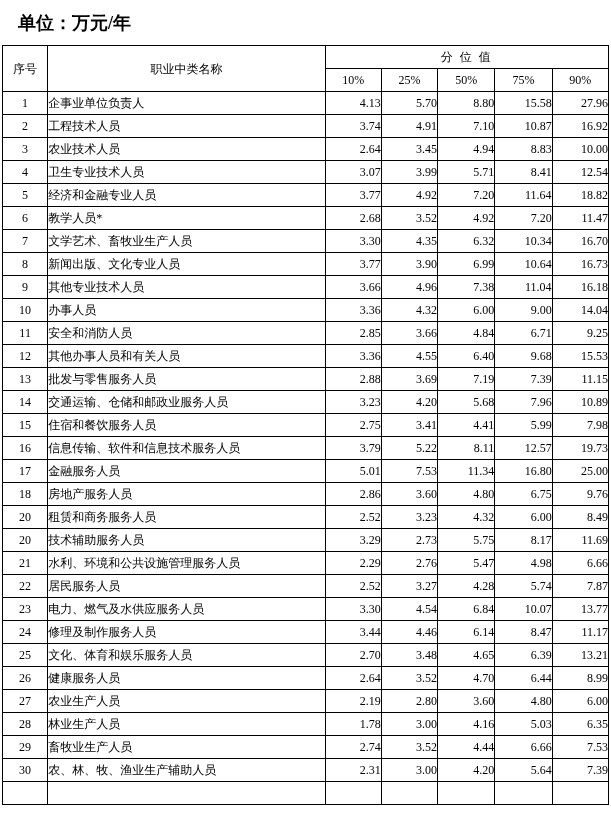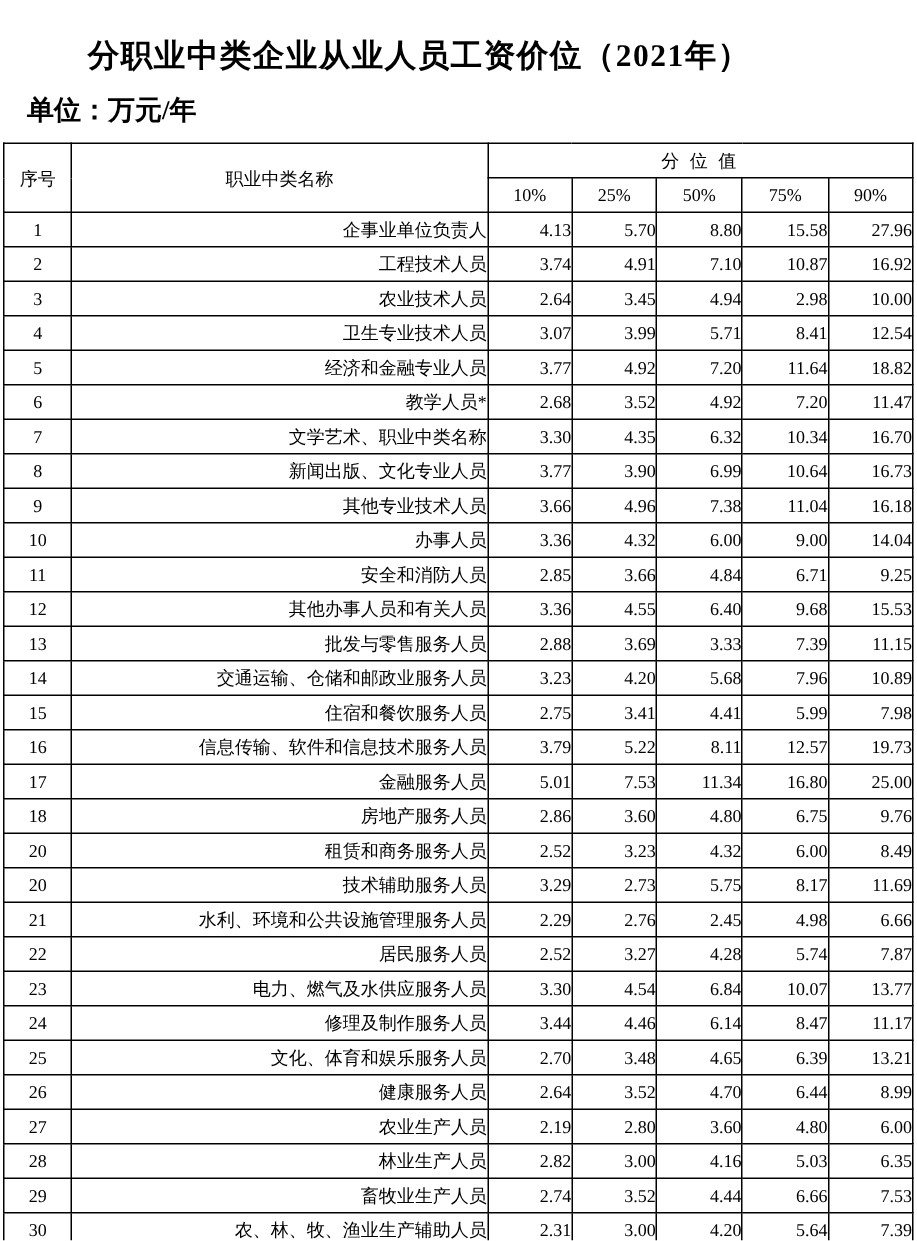--- a/index.html
+++ b/index.html
@@ -51,29 +51,28 @@
     white-space: nowrap;
     background: #ffffff;
   }
   .wage-table th {
     text-align: center;
   }
   th.group-head {
     letter-spacing: 2px;
   }
   .c-idx  { text-align: center; }
-  .c-name { text-align: right;  padding-left: 9px; }
+  .c-name { text-align: left;  padding-left: 9px; }
   .c-num  { text-align: right; padding-right: 10px; }
 </style>
 </head>
 <body>
 
 <div class="page">
 
-  <div class="page-title">分职业中类企业从业人员工资价位（2021年）</div>
 
   <div class="unit-label">单位：万元/年</div>
 
   <table class="wage-table">
     <colgroup>
       <col style="width:45px">
       <col style="width:276px">
       <col style="width:56px">
       <col style="width:56px">
       <col style="width:57px">
@@ -112,21 +111,21 @@
           <td class="c-num">7.10</td>
           <td class="c-num">10.87</td>
           <td class="c-num">16.92</td>
         </tr>
         <tr>
           <td class="c-idx">3</td>
           <td class="c-name">农业技术人员</td>
           <td class="c-num">2.64</td>
           <td class="c-num">3.45</td>
           <td class="c-num">4.94</td>
-          <td class="c-num">2.98</td>
+          <td class="c-num">8.83</td>
           <td class="c-num">10.00</td>
         </tr>
         <tr>
           <td class="c-idx">4</td>
           <td class="c-name">卫生专业技术人员</td>
           <td class="c-num">3.07</td>
           <td class="c-num">3.99</td>
           <td class="c-num">5.71</td>
           <td class="c-num">8.41</td>
           <td class="c-num">12.54</td>
@@ -144,21 +143,21 @@
           <td class="c-idx">6</td>
           <td class="c-name">教学人员*</td>
           <td class="c-num">2.68</td>
           <td class="c-num">3.52</td>
           <td class="c-num">4.92</td>
           <td class="c-num">7.20</td>
           <td class="c-num">11.47</td>
         </tr>
         <tr>
           <td class="c-idx">7</td>
-          <td class="c-name">文学艺术、职业中类名称</td>
+          <td class="c-name">文学艺术、畜牧业生产人员</td>
           <td class="c-num">3.30</td>
           <td class="c-num">4.35</td>
           <td class="c-num">6.32</td>
           <td class="c-num">10.34</td>
           <td class="c-num">16.70</td>
         </tr>
         <tr>
           <td class="c-idx">8</td>
           <td class="c-name">新闻出版、文化专业人员</td>
           <td class="c-num">3.77</td>
@@ -201,21 +200,21 @@
           <td class="c-num">4.55</td>
           <td class="c-num">6.40</td>
           <td class="c-num">9.68</td>
           <td class="c-num">15.53</td>
         </tr>
         <tr>
           <td class="c-idx">13</td>
           <td class="c-name">批发与零售服务人员</td>
           <td class="c-num">2.88</td>
           <td class="c-num">3.69</td>
-          <td class="c-num">3.33</td>
+          <td class="c-num">7.19</td>
           <td class="c-num">7.39</td>
           <td class="c-num">11.15</td>
         </tr>
         <tr>
           <td class="c-idx">14</td>
           <td class="c-name">交通运输、仓储和邮政业服务人员</td>
           <td class="c-num">3.23</td>
           <td class="c-num">4.20</td>
           <td class="c-num">5.68</td>
           <td class="c-num">7.96</td>
@@ -273,21 +272,21 @@
           <td class="c-num">2.73</td>
           <td class="c-num">5.75</td>
           <td class="c-num">8.17</td>
           <td class="c-num">11.69</td>
         </tr>
         <tr>
           <td class="c-idx">21</td>
           <td class="c-name">水利、环境和公共设施管理服务人员</td>
           <td class="c-num">2.29</td>
           <td class="c-num">2.76</td>
-          <td class="c-num">2.45</td>
+          <td class="c-num">5.47</td>
           <td class="c-num">4.98</td>
           <td class="c-num">6.66</td>
         </tr>
         <tr>
           <td class="c-idx">22</td>
           <td class="c-name">居民服务人员</td>
           <td class="c-num">2.52</td>
           <td class="c-num">3.27</td>
           <td class="c-num">4.28</td>
           <td class="c-num">5.74</td>
@@ -334,21 +333,21 @@
           <td class="c-name">农业生产人员</td>
           <td class="c-num">2.19</td>
           <td class="c-num">2.80</td>
           <td class="c-num">3.60</td>
           <td class="c-num">4.80</td>
           <td class="c-num">6.00</td>
         </tr>
         <tr>
           <td class="c-idx">28</td>
           <td class="c-name">林业生产人员</td>
-          <td class="c-num">2.82</td>
+          <td class="c-num">1.78</td>
           <td class="c-num">3.00</td>
           <td class="c-num">4.16</td>
           <td class="c-num">5.03</td>
           <td class="c-num">6.35</td>
         </tr>
         <tr>
           <td class="c-idx">29</td>
           <td class="c-name">畜牧业生产人员</td>
           <td class="c-num">2.74</td>
           <td class="c-num">3.52</td>

